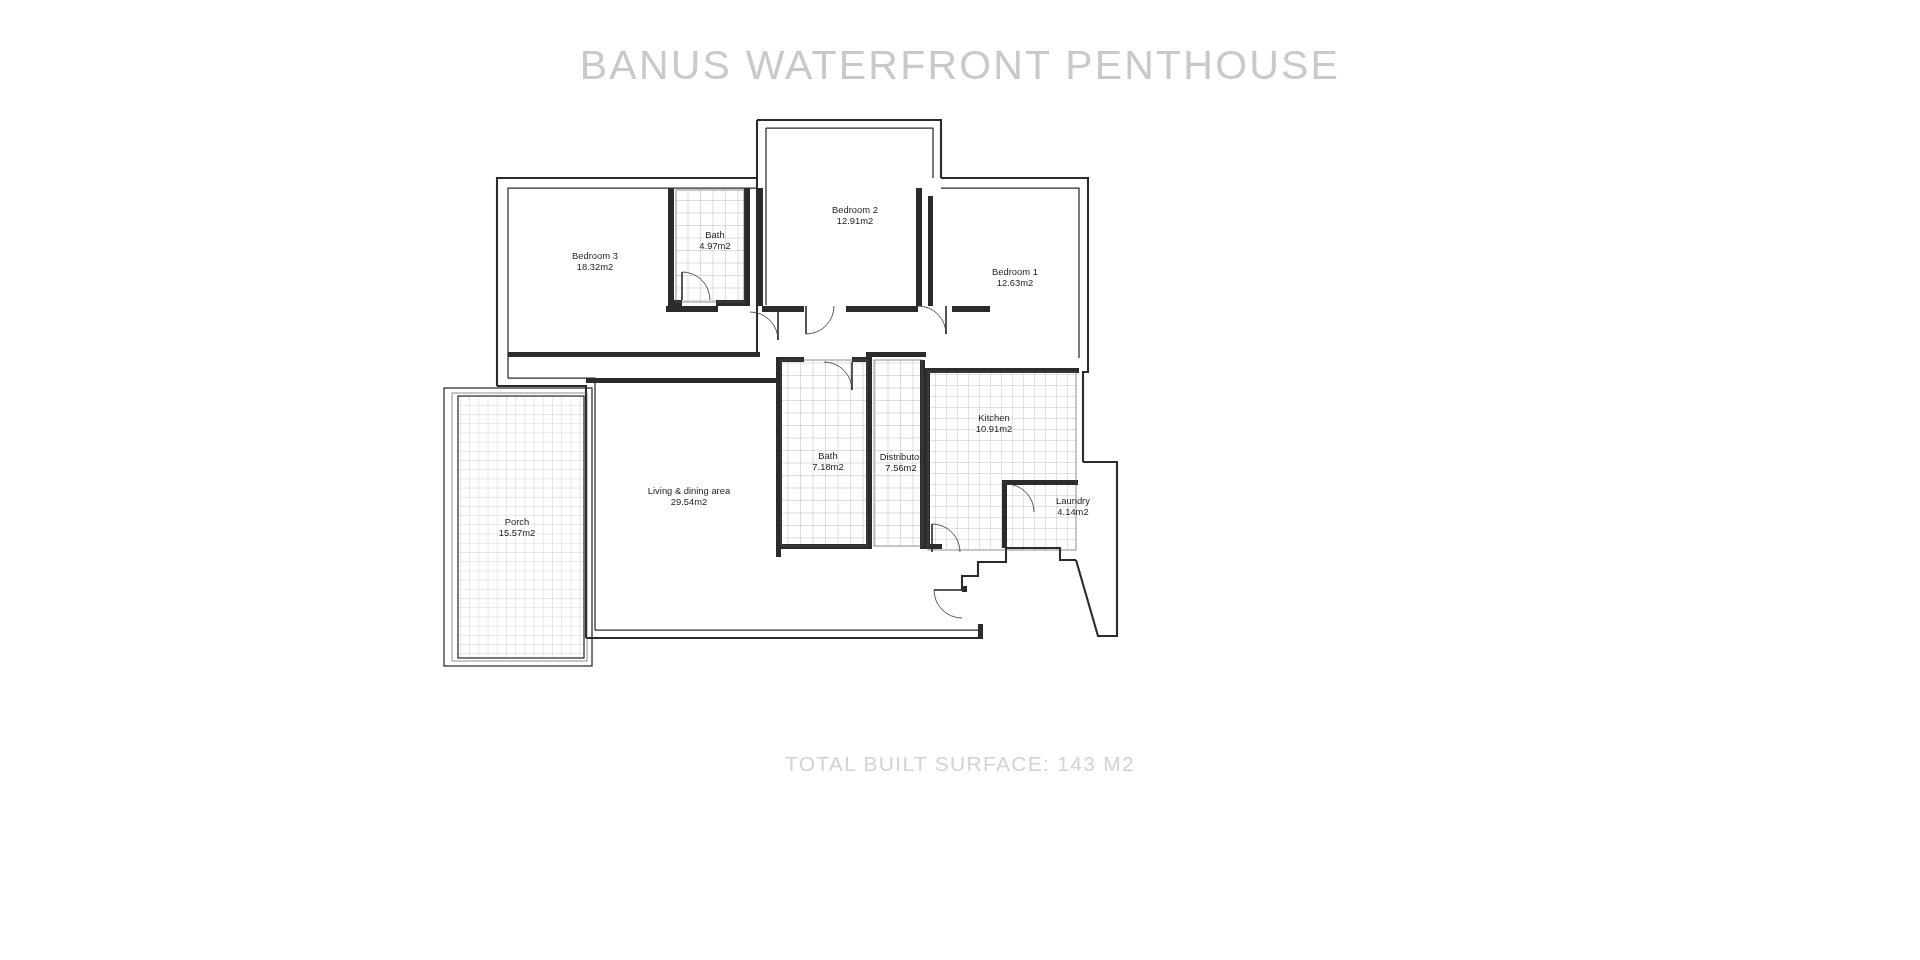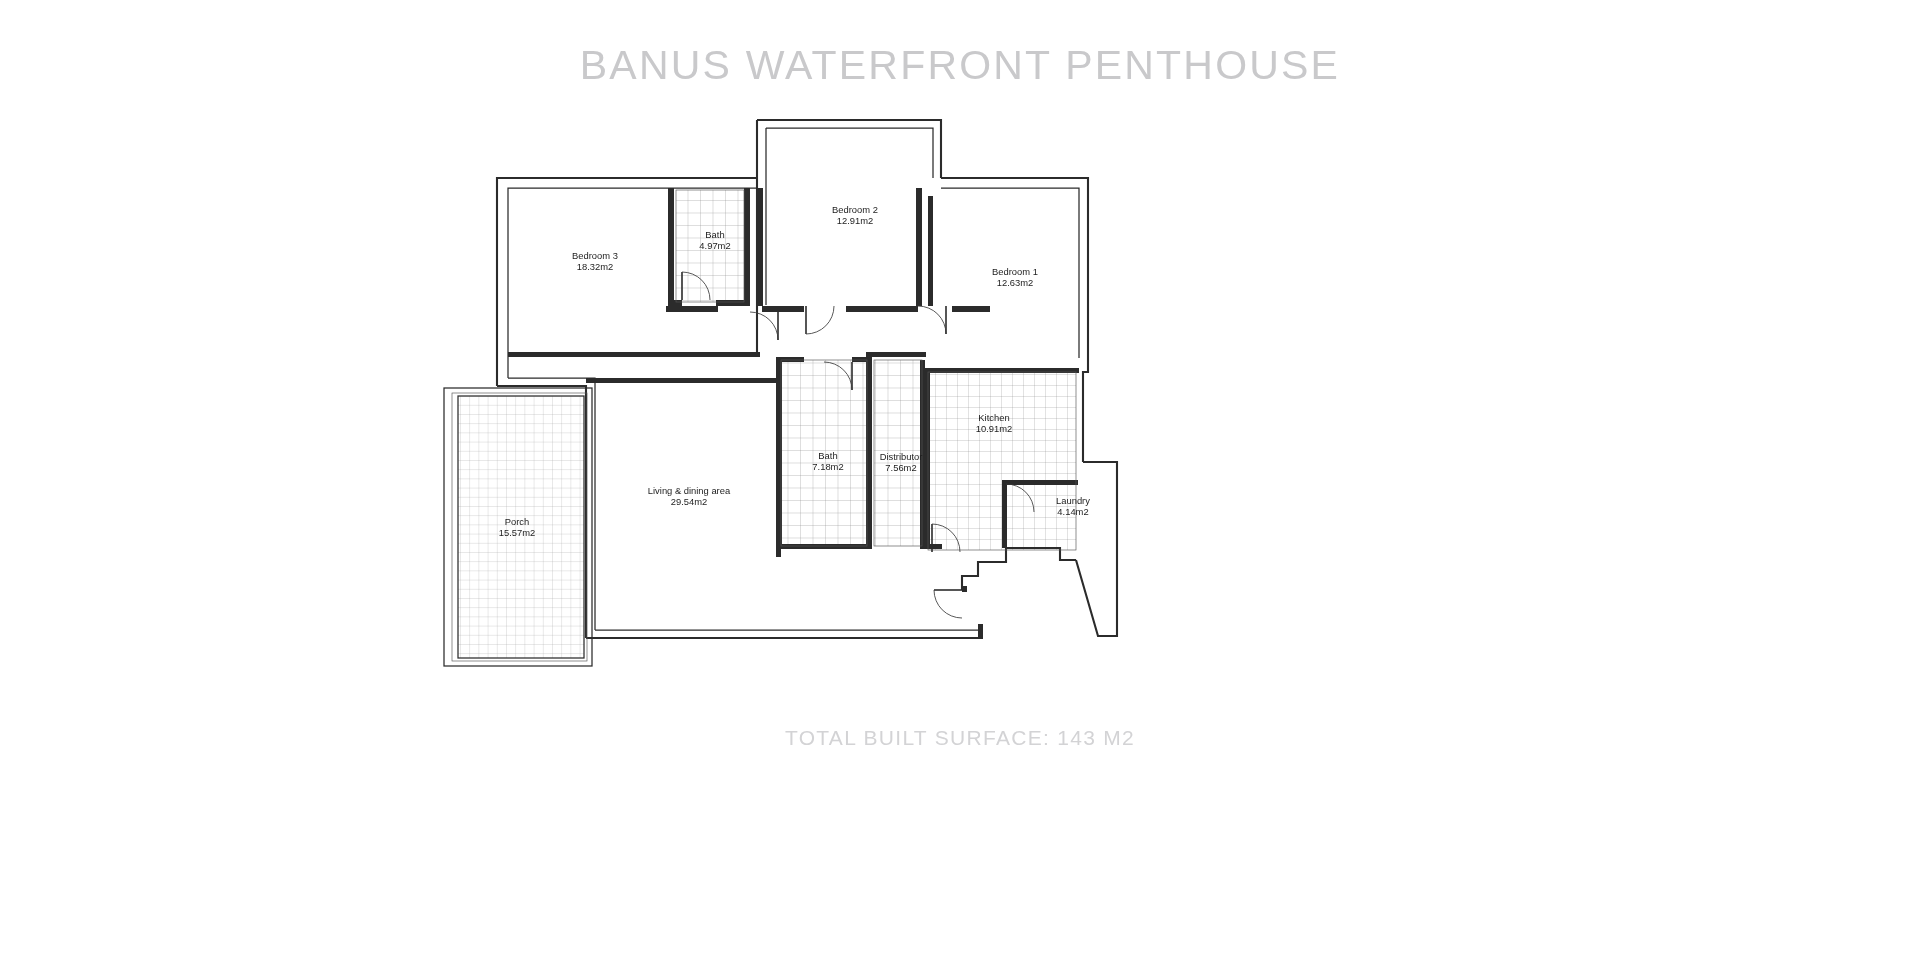--- a/index.html
+++ b/index.html
@@ -31,21 +31,21 @@
     font-family: "Liberation Sans", sans-serif;
     font-size: 41px;
     font-weight: 300;
     letter-spacing: 2.2px;
     color: #c9c9cb;
     white-space: nowrap;
     user-select: none;
   }
   .sheet-footer {
     position: absolute;
-    top: 726px;
+    top: 752px;
     left: 0;
     width: 1920px;
     text-align: center;
     font-family: "Liberation Sans", sans-serif;
     font-size: 21px;
     font-weight: 300;
     letter-spacing: 1.3px;
     color: #d3d3d5;
     white-space: nowrap;
     user-select: none;

